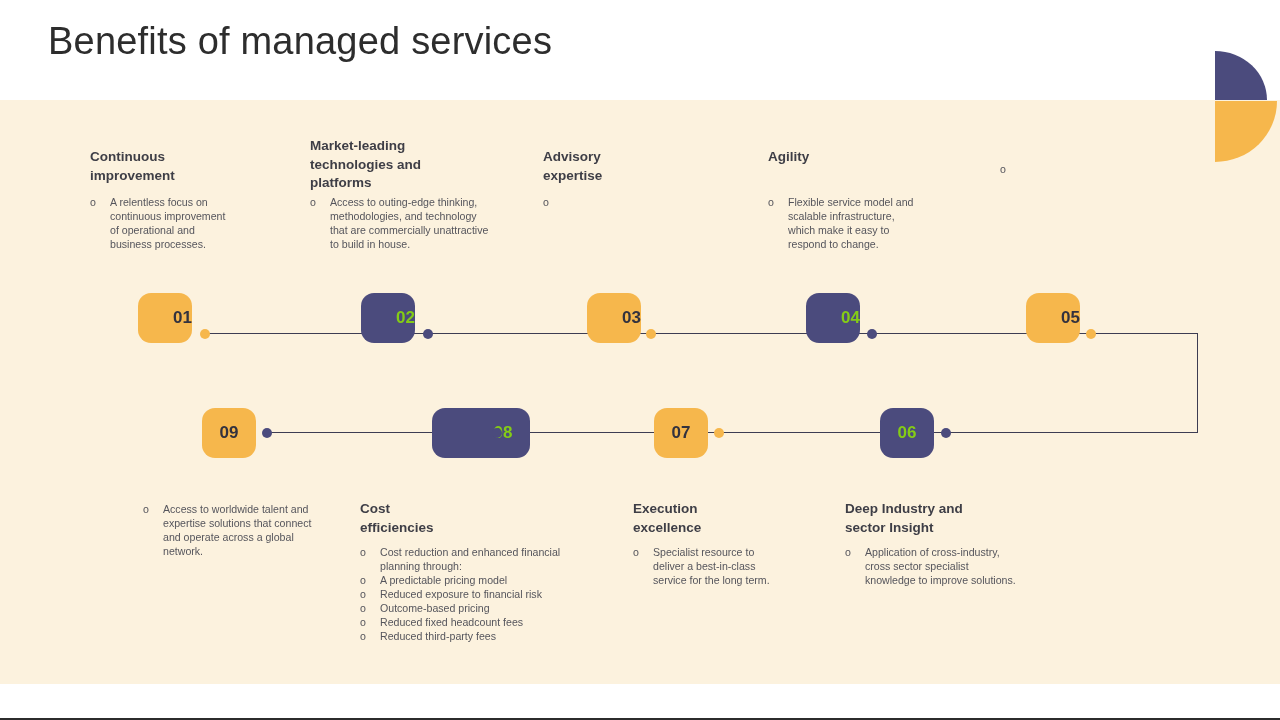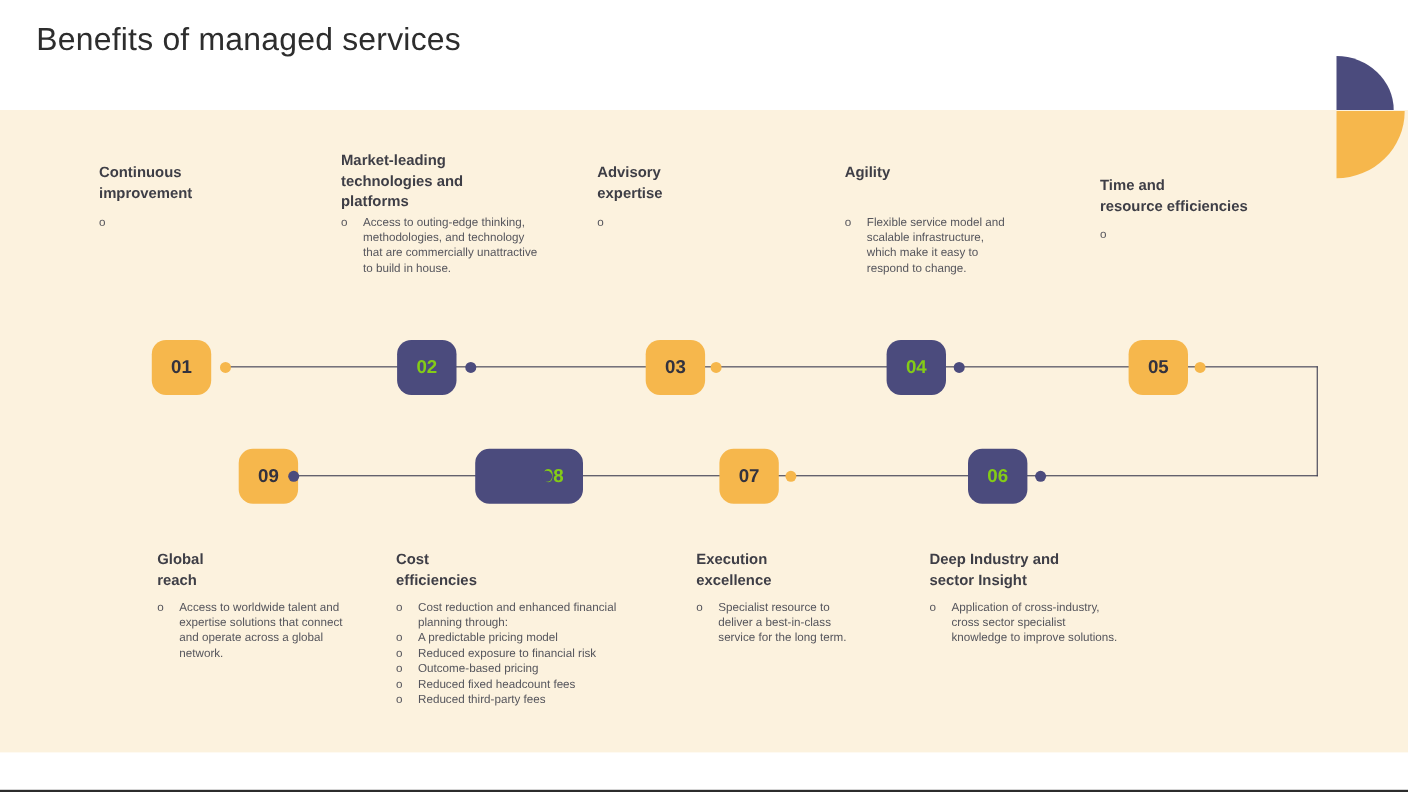--- a/index.html
+++ b/index.html
@@ -6,22 +6,22 @@
   .slide {
     position:relative; width:1280px; height:720px; overflow:hidden;
     background:#ffffff;
     font-family:"Liberation Sans", sans-serif;
   }
   .body-band {
     position:absolute; left:0; top:100px; width:1280px; height:584px;
     background:var(--background-cream, #fcf2de);
   }
   .title {
-    position:absolute; left:33px; top:20px; margin:0;
-    font-size:29px; font-weight:400; color:var(--title-text,#2d2d2d);
+    position:absolute; left:48px; top:20px; margin:0;
+    font-size:38px; font-weight:400; color:var(--title-text,#2d2d2d);
     letter-spacing:0.2px;
   }
   .deco { position:absolute; }
   .deco-purple {
     left:1215px; top:51px; width:52px; height:49px;
     background:var(--accent-purple,#4b4b7d);
     border-radius:0 100% 0 0;
   }
   .deco-yellow {
     left:1215px; top:101px; width:62px; height:61px;
@@ -64,24 +64,24 @@
   .tl-vert { left:1197px; top:333px; width:1px; height:100px; }
   .tl-row2 { left:267px; top:432px; width:931px; height:1px; }
 
   .tl-box {
     position:absolute; width:54px; height:50px; border-radius:13px;
     display:flex; align-items:center; justify-content:center;
     font-size:17px; font-weight:bold;
   }
   .tl-box.yellow { background:var(--accent-yellow,#f6b74c); color:#33323e; }
   .tl-box.purple { background:var(--accent-purple,#4b4b7d); color:#84cc16; }
-  .row1 { top:309px; } .row2 { top:408px; }
+  .row1 { top:293px;justify-content:flex-end; } .row2 { top:408px; }
   .n01 { left:138px; }  .n02 { left:361px; } .n03 { left:587px; }
   .n04 { left:806px; }  .n05 { left:1026px; }
-  .n09 { left:217px;align-items:center; }  .n08 { left:432px;padding-left:44px; } .n07 { left:654px; }
+  .n09 { left:202px;align-items:center; }  .n08 { left:432px;padding-left:44px; } .n07 { left:654px; }
   .n06 { left:880px; }
 
   .tl-dot { position:absolute; width:10px; height:10px; border-radius:50%; }
   .tl-dot.yellow { background:var(--accent-yellow,#f6b74c); }
   .tl-dot.purple { background:var(--accent-purple,#4b4b7d); }
   .drow1 { top:329px; } .drow2 { top:428px; }
   .d01 { left:200px; } .d02 { left:423px; } .d03 { left:646px; }
   .d04 { left:867px; } .d05 { left:1086px; }
   .d09 { left:262px; } .d08 { left:492px; } .d07 { left:714px; }
   .d06 { left:941px; }
@@ -102,20 +102,21 @@
   <div class="body-band"></div>
   <div class="deco deco-purple"></div>
   <div class="deco deco-yellow"></div>
 
   <div class="benefit-col tcol1">
     <div class="benefit-title">Continuous
 improvement</div>
     <div class="points">
       <div class="point">
           <span class="marker">o</span>
+          <span class="pt">A relentless focus on continuous improvement of operational and business processes.</span>
         </div>
     </div>
   </div>
 
   <div class="benefit-col tcol2">
     <div class="benefit-title">Market-leading
 technologies and
 platforms</div>
     <div class="points">
       <div class="point">
@@ -139,22 +140,20 @@
     <div class="benefit-title">Agility</div>
     <div class="points">
       <div class="point">
           <span class="marker">o</span>
           <span class="pt">Flexible service model and scalable infrastructure, which make it easy to respond to change.</span>
         </div>
     </div>
   </div>
 
   <div class="benefit-col tcol5">
-    <div class="benefit-title">Time and
-resource efficiencies</div>
     <div class="points">
       <div class="point">
           <span class="marker">o</span>
         </div>
     </div>
   </div>
 
   <div class="tl-line tl-row1"></div>
   <div class="tl-line tl-vert"></div>
   <div class="tl-line tl-row2"></div>
@@ -191,22 +190,20 @@
   <div class="tl-box yellow row2 n07">
       <span>07</span>
     </div>
   <span class="tl-dot yellow drow2 d07"></span>
   <div class="tl-box purple row2 n06">
       <span>06</span>
     </div>
   <span class="tl-dot purple drow2 d06"></span>
 
   <div class="benefit-col bcol1">
-    <div class="benefit-title">Global
-reach</div>
     <div class="points">
       <div class="point">
           <span class="marker">o</span>
           <span class="pt">Access to worldwide talent and expertise solutions that connect and operate across a global network.</span>
         </div>
     </div>
   </div>
 
   <div class="benefit-col bcol2">
     <div class="benefit-title">Cost

